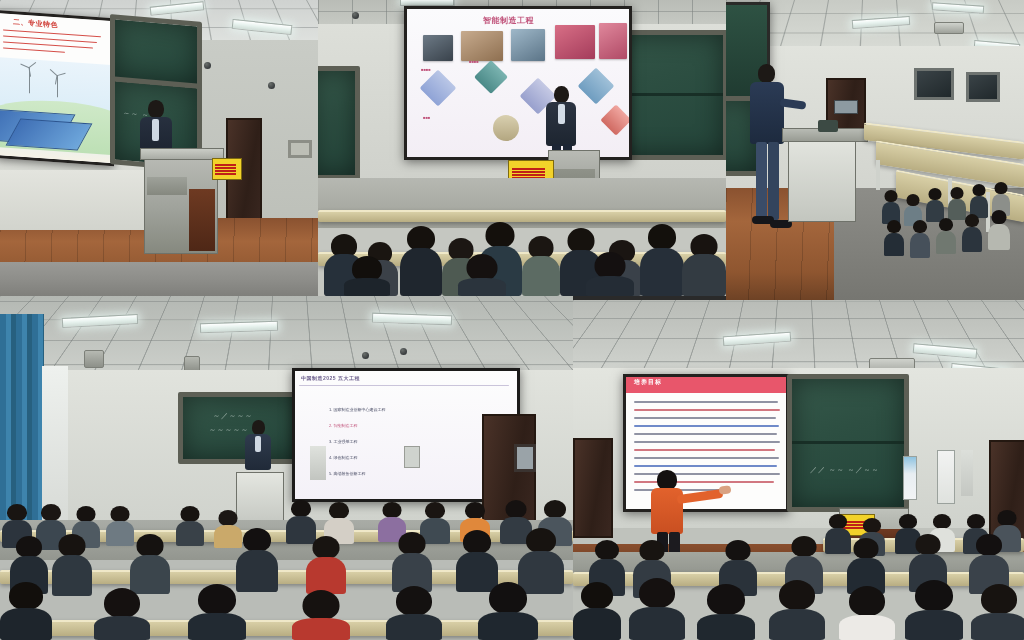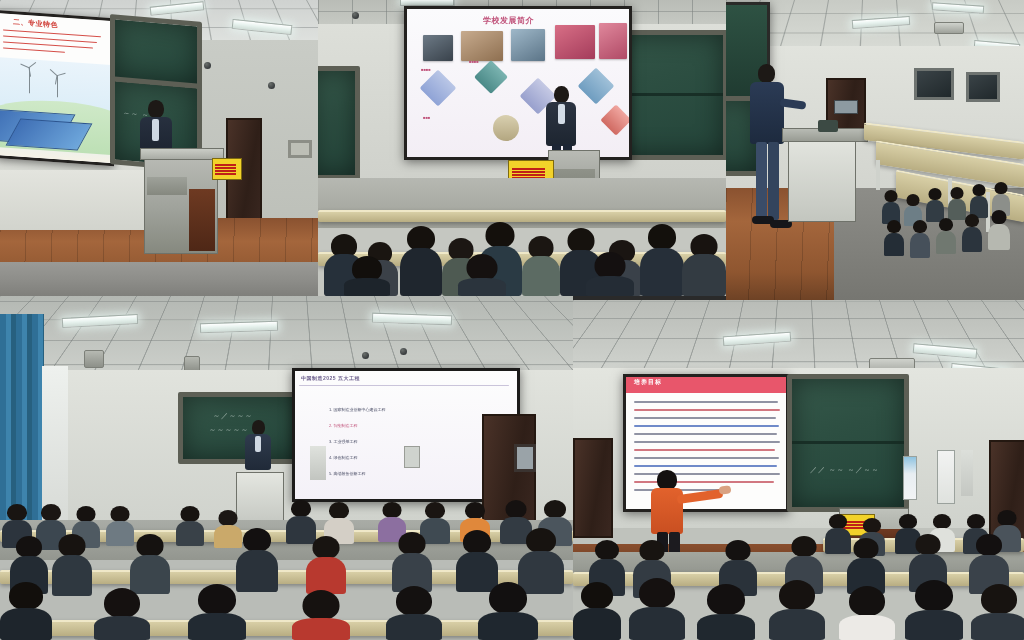--- a/index.html
+++ b/index.html
@@ -170,21 +170,21 @@
     <div class="cam" style="left:34px;top:12px;"></div>
 
     <div class="wall" style="left:0;top:24px;width:408px;height:160px;background:linear-gradient(#dddfd9,#cfd1cb);"></div>
     <div class="board" style="left:-10px;top:66px;width:42px;height:104px;"></div>
     <div class="board" style="left:250px;top:30px;width:150px;height:120px;">
       <div class="split" style="top:58px;"></div>
     </div>
 
     <div class="screen white" style="left:86px;top:6px;width:222px;height:148px;">
       <div class="slide" style="background:linear-gradient(#fbfbfd,#f3eef5);">
-        <div class="slide-title" style="left:76px;top:6px;font-size:8px;color:#c0527a;">学校发展简介</div>
+        <div class="slide-title" style="left:76px;top:6px;font-size:8px;color:#c0527a;">智能制造工程</div>
         <div class="thumb" style="left:16px;top:26px;width:30px;height:26px;background:linear-gradient(150deg,#6d7a86,#39424b);"></div>
         <div class="thumb" style="left:54px;top:22px;width:42px;height:30px;background:linear-gradient(150deg,#c7ab8e,#8e6f50);"></div>
         <div class="thumb" style="left:104px;top:20px;width:34px;height:32px;background:linear-gradient(150deg,#9fb8c9,#5b7487);"></div>
         <div class="thumb" style="left:148px;top:16px;width:40px;height:34px;background:linear-gradient(150deg,#d86f86,#a43c5b);"></div>
         <div class="thumb" style="left:192px;top:14px;width:28px;height:36px;background:linear-gradient(150deg,#e0889c,#b04a66);"></div>
 
         <div class="diamond" style="left:18px;top:66px;width:26px;height:26px;background:linear-gradient(#b9c6e6,#8fa3d6);"></div>
         <div class="diamond" style="left:72px;top:56px;width:24px;height:24px;background:linear-gradient(#7ab3b0,#4b8a88);"></div>
         <div class="diamond" style="left:118px;top:74px;width:26px;height:26px;background:linear-gradient(#c5c9e4,#98a0cd);"></div>
         <div class="diamond" style="left:176px;top:64px;width:26px;height:26px;background:linear-gradient(#9fc0d8,#6f9dc0);"></div>

